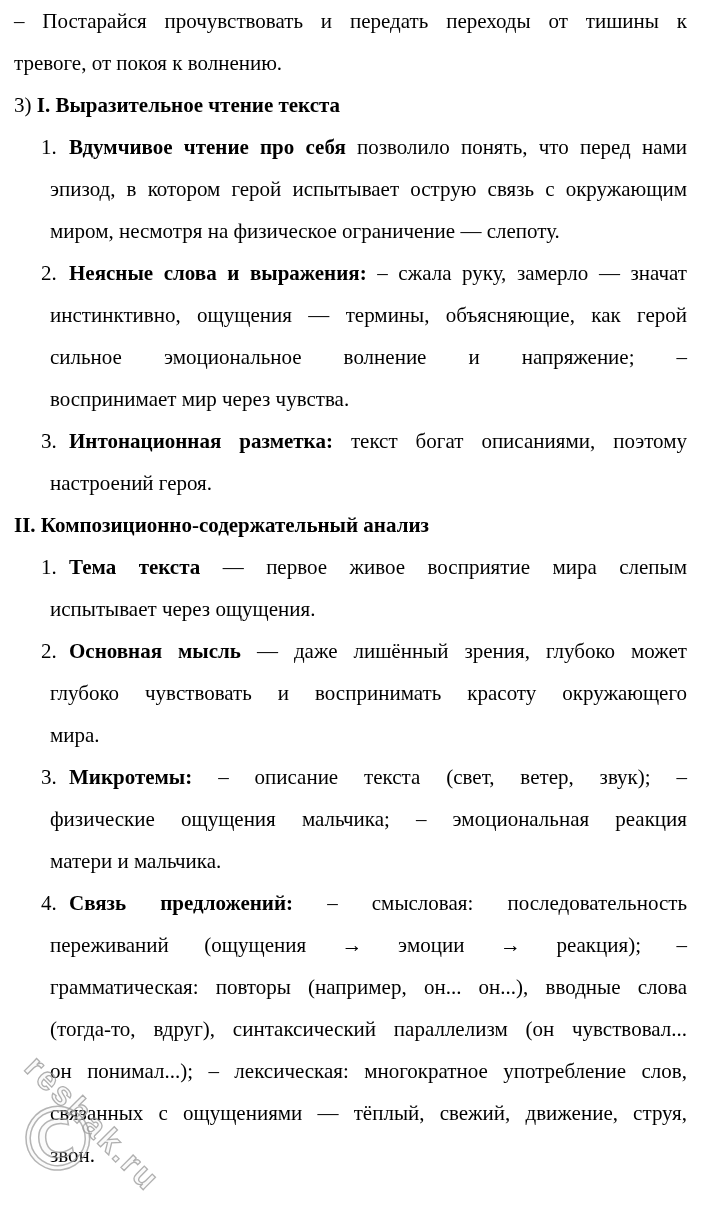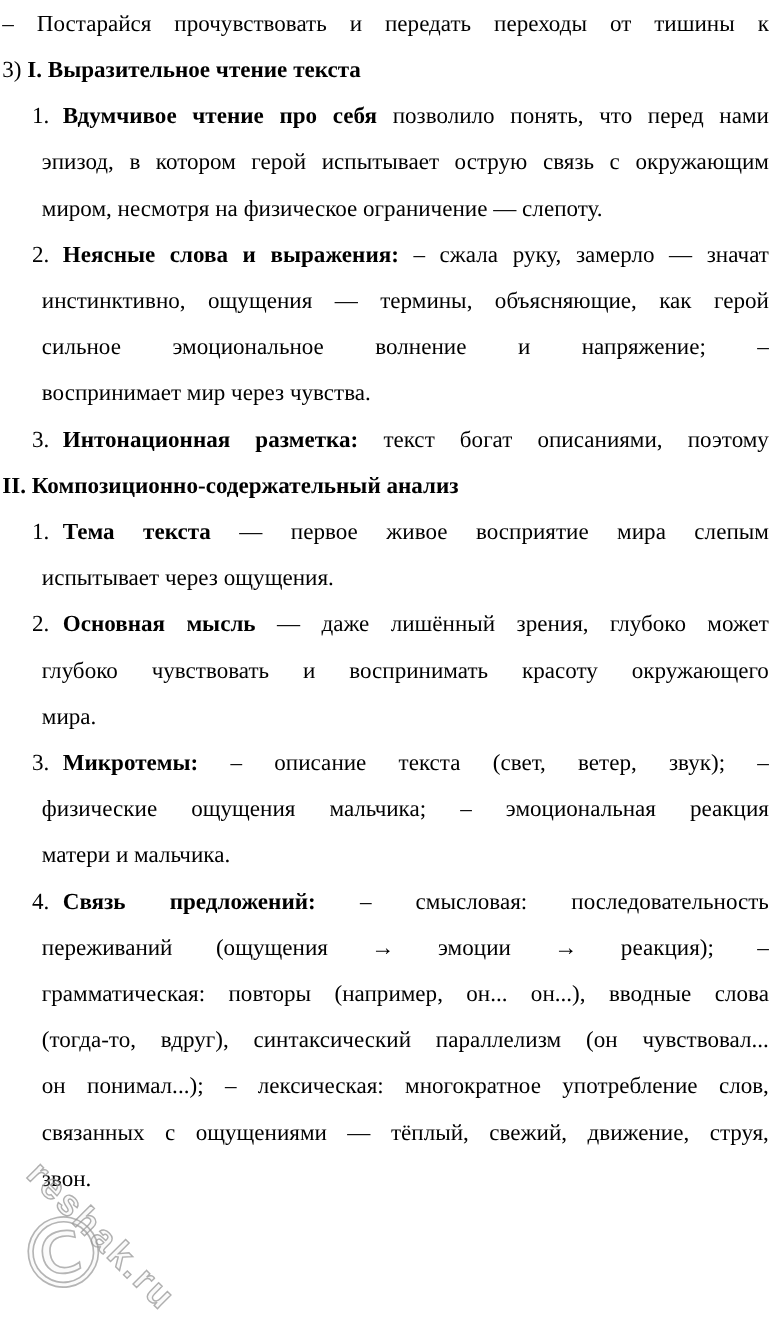--- a/index.html
+++ b/index.html
@@ -9,21 +9,21 @@
     background: #ffffff;
     color: #000000;
     font-family: "Liberation Serif", "DejaVu Serif", serif;
     font-size: 21px;
     position: relative;
     overflow: hidden;
   }
   .doc {
     position: relative;
     z-index: 2;
-    padding: 0 2px;
+    padding: 0 14px;
   }
   .line {
     line-height: 42px;
     text-align: justify;
     text-align-last: justify;
     white-space: normal;
   }
   .line.last { text-align-last: left; }
   .block.li { position: relative; padding-left: 36px; }
   .block.li .line.first { text-indent: 19px; }
@@ -66,37 +66,39 @@
 </style>
 </head>
 <body>
 
 <div class="wm-text">reshak.ru</div>
 <div class="wm-c">©</div>
 
 <div class="doc">
     <div class="block p">
       <div class="line"><span>– Постарайся прочувствовать и передать переходы от тишины к</span></div>
+      <div class="line last"><span>тревоге, от покоя к волнению.</span></div>
     </div>
     <div class="block h">
       <div class="line last"><span>3) </span><span class="b">I. Выразительное чтение текста</span></div>
     </div>
     <div class="block li">
       <div class="line first"><span class="marker">1.</span><span class="b">Вдумчивое чтение про себя</span><span> позволило понять, что перед нами</span></div>
       <div class="line"><span>эпизод, в котором герой испытывает острую связь с окружающим</span></div>
       <div class="line last"><span>миром, несмотря на физическое ограничение — слепоту.</span></div>
     </div>
     <div class="block li">
       <div class="line first"><span class="marker">2.</span><span class="b">Неясные слова и выражения:</span><span> – </span><span class="i">сжала руку, замерло</span><span> — значат</span></div>
       <div class="line"><span class="i">инстинктивно, ощущения</span><span> — термины, объясняющие, как герой</span></div>
       <div class="line"><span>сильное эмоциональное волнение и напряжение; –</span></div>
       <div class="line last"><span>воспринимает мир через чувства.</span></div>
     </div>
     <div class="block li">
       <div class="line first"><span class="marker">3.</span><span class="b">Интонационная разметка:</span><span> текст богат описаниями, поэтому</span></div>
+      <div class="line last"><span>настроений героя.</span></div>
     </div>
     <div class="block h">
       <div class="line last"><span class="b">II. Композиционно-содержательный анализ</span></div>
     </div>
     <div class="block li">
       <div class="line first"><span class="marker">1.</span><span class="b">Тема текста</span><span> — первое живое восприятие мира слепым</span></div>
       <div class="line last"><span>испытывает через ощущения.</span></div>
     </div>
     <div class="block li">
       <div class="line first"><span class="marker">2.</span><span class="b">Основная мысль</span><span> — даже лишённый зрения, глубоко может</span></div>

